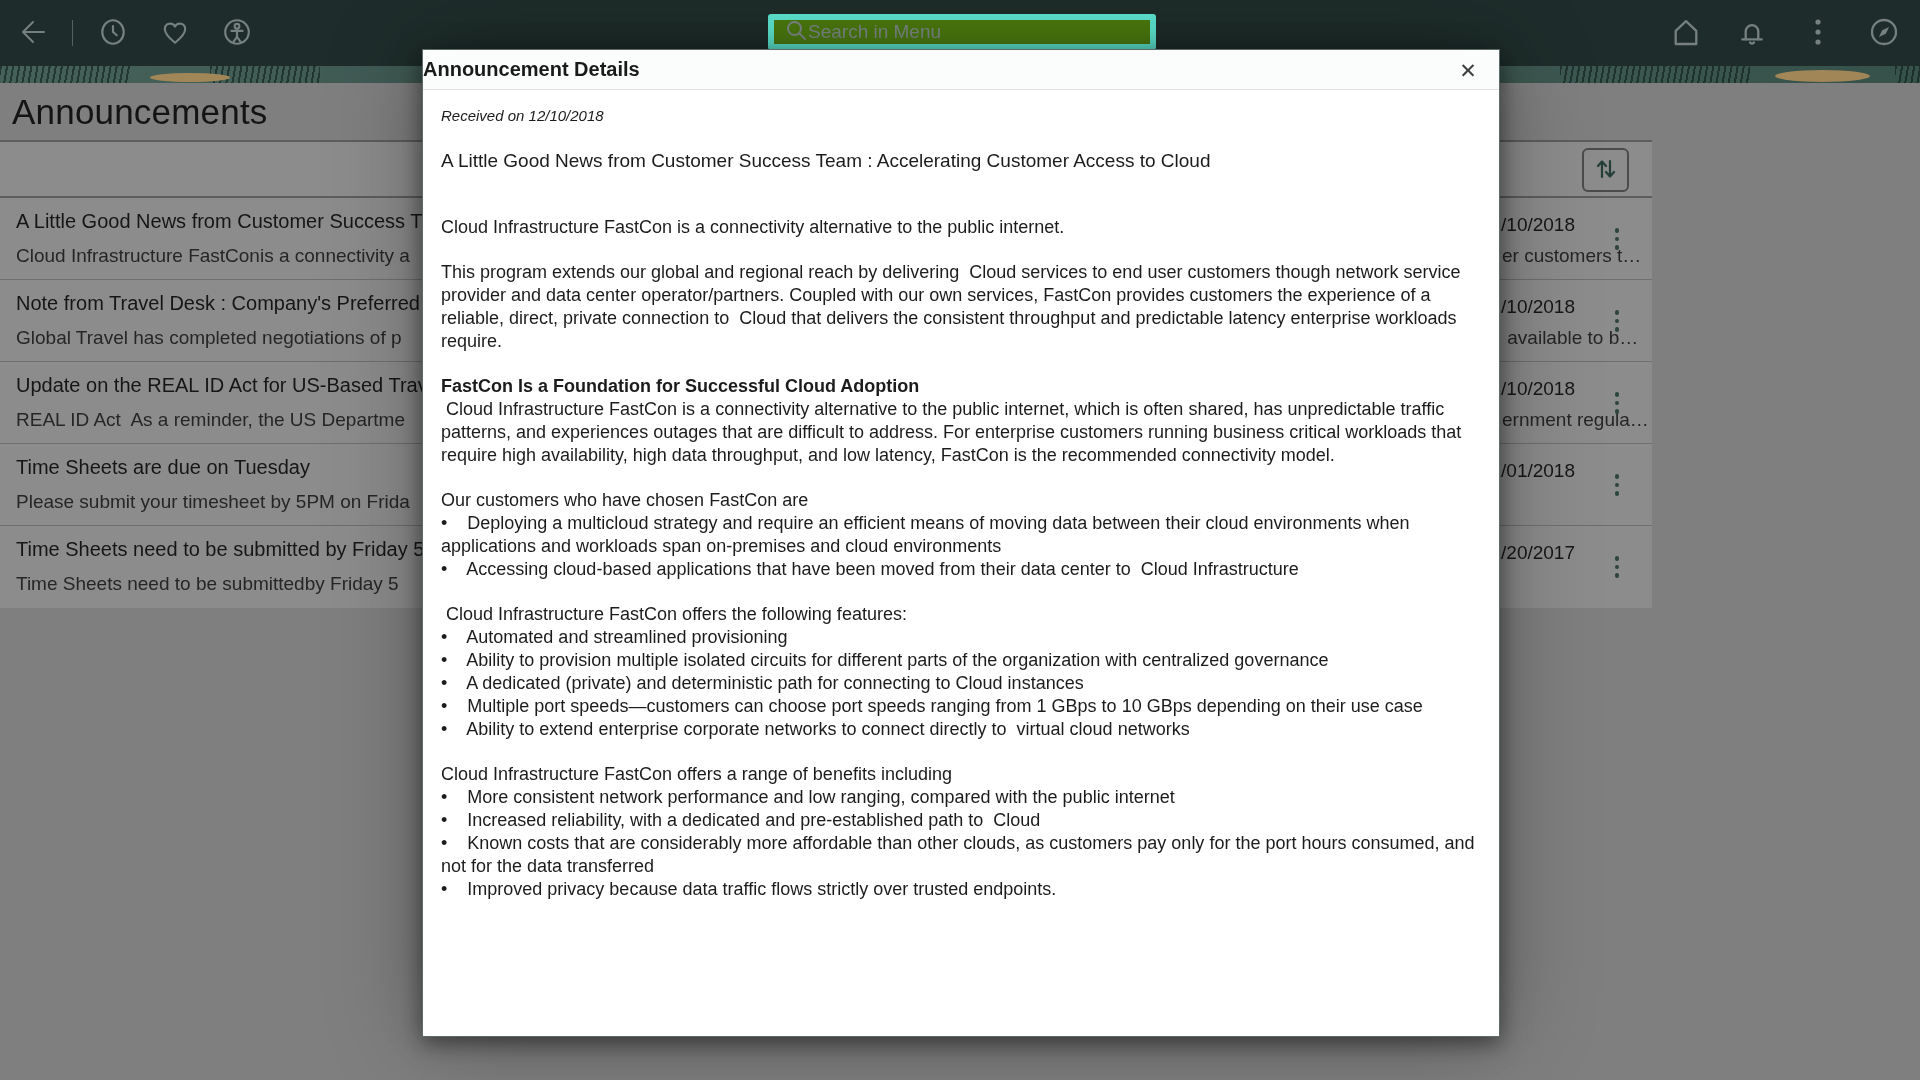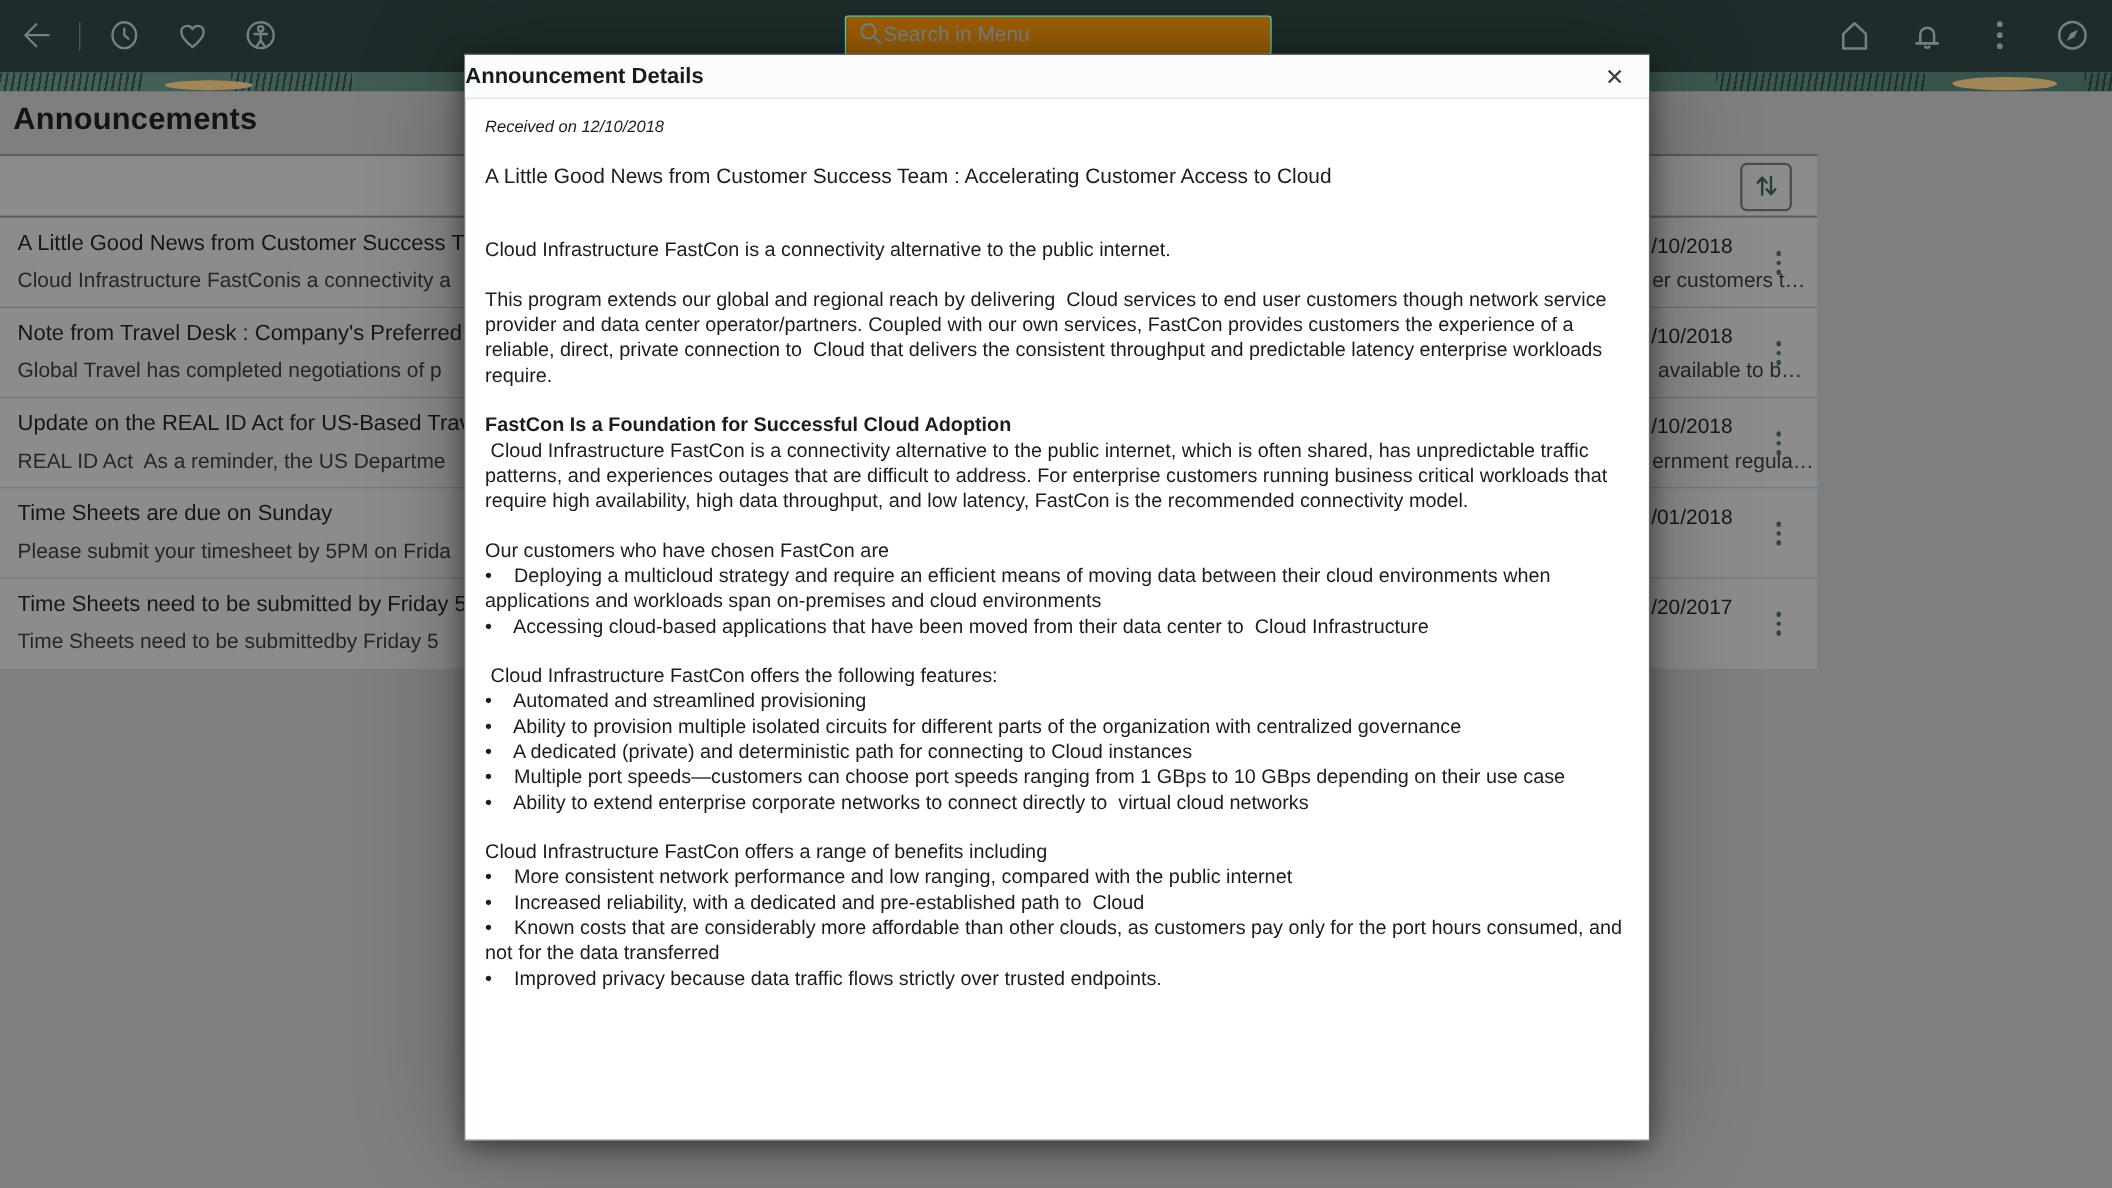--- a/index.html
+++ b/index.html
@@ -12,36 +12,36 @@
             background:#1e2d2b; display:flex; align-items:center; }
   .tb-btn { width:44px; height:44px; display:flex; align-items:center; justify-content:center;
             background:none; border:none; cursor:pointer; }
   .tb-left { position:absolute; left:10px; top:11px; display:flex; align-items:center; gap:18px; }
   .tb-sep { width:1px; height:26px; background:#55615f; }
   .tb-right { position:absolute; right:14px; top:11px; display:flex; align-items:center; gap:22px; }
   .tb-icon { stroke:#75807f; fill:none; stroke-width:2; stroke-linecap:round; stroke-linejoin:round; }
   .kebab-dot { fill:#75807f; }
 
   .searchbox { position:absolute; left:768px; top:14px; width:388px; height:36px;
-               border:1px solid #5eead4; border-radius:3px; background:#a16207;
+               border:6px solid #5eead4; border-radius:3px; background:#4d7c0f;
                display:flex; align-items:center; padding:0 10px; }
   .searchbox input { flex:1; background:transparent; border:none; outline:none;
                font-size:19px; color:#c5cfce; font-family:"Liberation Sans",sans-serif; }
   .searchbox input::placeholder { color:#7e8a89; }
 
   
   .banner { position:absolute; left:0; top:66px; width:1920px; height:17px;
             background:linear-gradient(90deg,#46615a,#3a544e 40%,#415c55 70%,#36504a); overflow:hidden; }
   .blob { position:absolute; background:#a18757; border-radius:50%; }
   .hatch { position:absolute; top:0; height:17px;
            background:repeating-linear-gradient(100deg, rgba(8,22,19,.55) 0 2px, transparent 2px 6px); }
   .patch { position:absolute; background:#27403a; border-radius:40% 60% 50% 50%; }
 
   
-  .page-title { position:absolute; left:12px; top:92px; font-size:28px; font-weight:bold;
+  .page-title { position:absolute; left:12px; top:92px; font-size:35px; font-weight:normal;
                 color:#141414; letter-spacing:.2px; }
   .grid { position:absolute; left:0px; top:140px; width:1652px; height:466px;
           border-top:2px solid #5d5d5d; border-bottom:1px solid #6f6f6f; background:#0ea5e9; }
   .grid-head { position:relative; height:56px; border-bottom:2px solid #5d5d5d; background:#8c8c8c; }
   .sort-btn { position:absolute; right:23px; top:6px; width:47px; height:44px; border-radius:6px;
               border:2px solid #4b4b4b; background:transparent; cursor:pointer;
               display:flex; align-items:center; justify-content:center; }
   .sort-icn { stroke:#233f38; fill:none; stroke-width:2.2; stroke-linecap:round; stroke-linejoin:round; }
   .ann-row { position:relative; height:82px; border-bottom:1px solid #6f6f6f; background:#8c8c8c; cursor:pointer; }
   .ann-row:last-child { border-bottom:none; }
@@ -238,21 +238,21 @@
       <div class="row-frag">ernment regula…</div>
       <div class="row-date">12/10/2018</div>
       <button class="row-kebab">
         <i></i>
             <i></i>
             <i></i>
       </button>
     </div>
 
     <div class="ann-row">
-      <div class="row-title">Time Sheets are due on Sunday</div>
+      <div class="row-title">Time Sheets are due on Tuesday</div>
       <div class="row-sub">Please submit your timesheet by 5PM on Frida</div>
       <div class="row-frag"></div>
       <div class="row-date">01/01/2018</div>
       <button class="row-kebab">
         <i></i>
             <i></i>
             <i></i>
       </button>
     </div>
 

